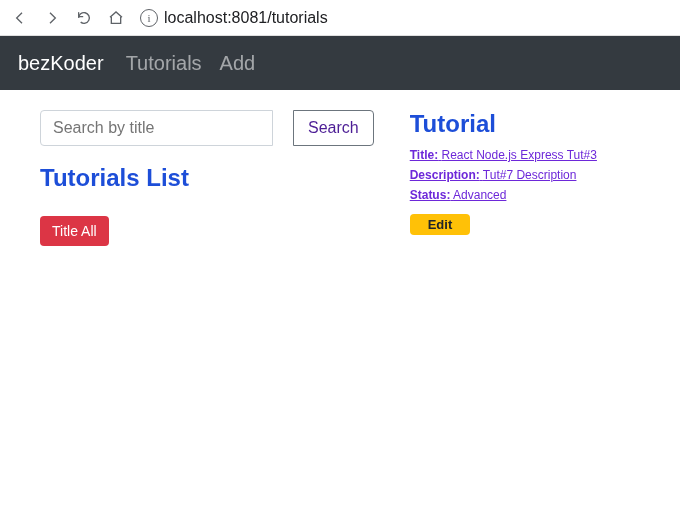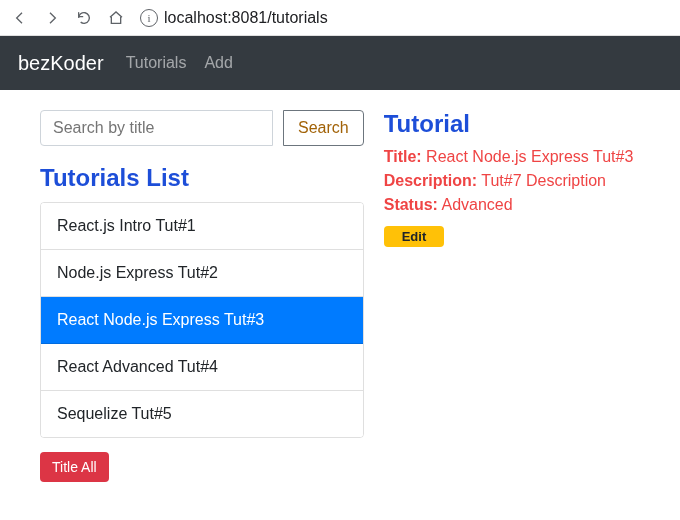--- a/index.html
+++ b/index.html
@@ -38,47 +38,47 @@
 
   
   .navbar {
     background: #343a40;
     height: 54px;
     display: flex;
     align-items: center;
     padding: 0 18px;
   }
   .navbar .brand { color: #fff; font-size: 20px; margin-right: 22px; }
-  .navbar .navlink { color: rgba(255,255,255,0.55); font-size: 16px; margin-right: 18px; cursor: pointer; }
+  .navbar .navlink { color: rgba(255,255,255,0.55); font-size: 20px; margin-right: 18px; cursor: pointer; }
 
   
-  .container { padding: 20px 40px 10px 40px; display: flex; gap: 20px; }
+  .container { padding: 20px 40px 10px 40px; display: flex; gap: 36px; }
   .left { flex: 1.05; }
   .right { flex: 0.85; }
 
   
   .search-row { display: flex; margin-bottom: 18px; }
   .search-input {
     flex: 1;
     border: 1px solid #ced4da;
     padding: 8px 12px;
     font-size: 16px;
     color: #495057;
     border-top-left-radius: 4px;
     border-bottom-left-radius: 4px;
   }
   .search-btn {
     border: 1px solid #6c757d;
     background: #fff;
-    color: #a16207;
+    color: #4c1d95;
     font-size: 16px;
     padding: 8px 14px;
     border-top-right-radius: 4px;
     border-bottom-right-radius: 4px;
-    margin-left: 10px;
+    margin-left: 20px;
     cursor: pointer;
   }
 
   h2 { font-size: 24px; font-weight: 600; margin-bottom: 10px; color: #1d4ed8; }
 
   .list-group {
     border: 1px solid rgba(0,0,0,.125);
     border-radius: 4px;
     overflow: hidden;
   }
@@ -97,21 +97,21 @@
     margin-top: 14px;
     background: #dc3545;
     color: #fff;
     border: none;
     padding: 7px 12px;
     font-size: 14px;
     border-radius: 4px;
     cursor: pointer;
   }
 
-  .detail-row { margin: 6px 0; font-size: 16px; color: #ef4444; }
+  .detail-row { margin: 6px 0; font-size: 12px; color: #6d28d9; text-decoration: underline; }
   .detail-row strong { font-weight: 700; }
   .edit-badge {
     display: inline-block;
     background: #ffc107;
     color: #212529;
     font-size: 13px;
     font-weight: 700;
     padding: 3px 18px;
     border-radius: 4px;
     margin-top: 6px;
@@ -158,27 +158,20 @@
   <span class="navlink">Add</span>
 </div>
 
 <div class="container">
   <div class="left">
     <div class="search-row">
       <input class="search-input" type="text" placeholder="Search by title" style="">
       <button class="search-btn">Search</button>
     </div>
     <h2>Tutorials List</h2>
-    <ul class="list-group" id="tut-list">
-        <li class="list-item">React.js Intro Tut#1</li>
-        <li class="list-item">Node.js Express Tut#2</li>
-        <li class="list-item active">React Node.js Express Tut#3</li>
-        <li class="list-item">React Advanced Tut#4</li>
-        <li class="list-item">Sequelize Tut#5</li>
-      </ul>
     <button class="remove-btn">Title All</button>
   </div>
 
   <div class="right">
     <h2>Tutorial</h2>
     <div class="detail-row">
       <strong>Title:</strong>
       <span>React Node.js Express Tut#3</span>
     </div>
     <div class="detail-row">

